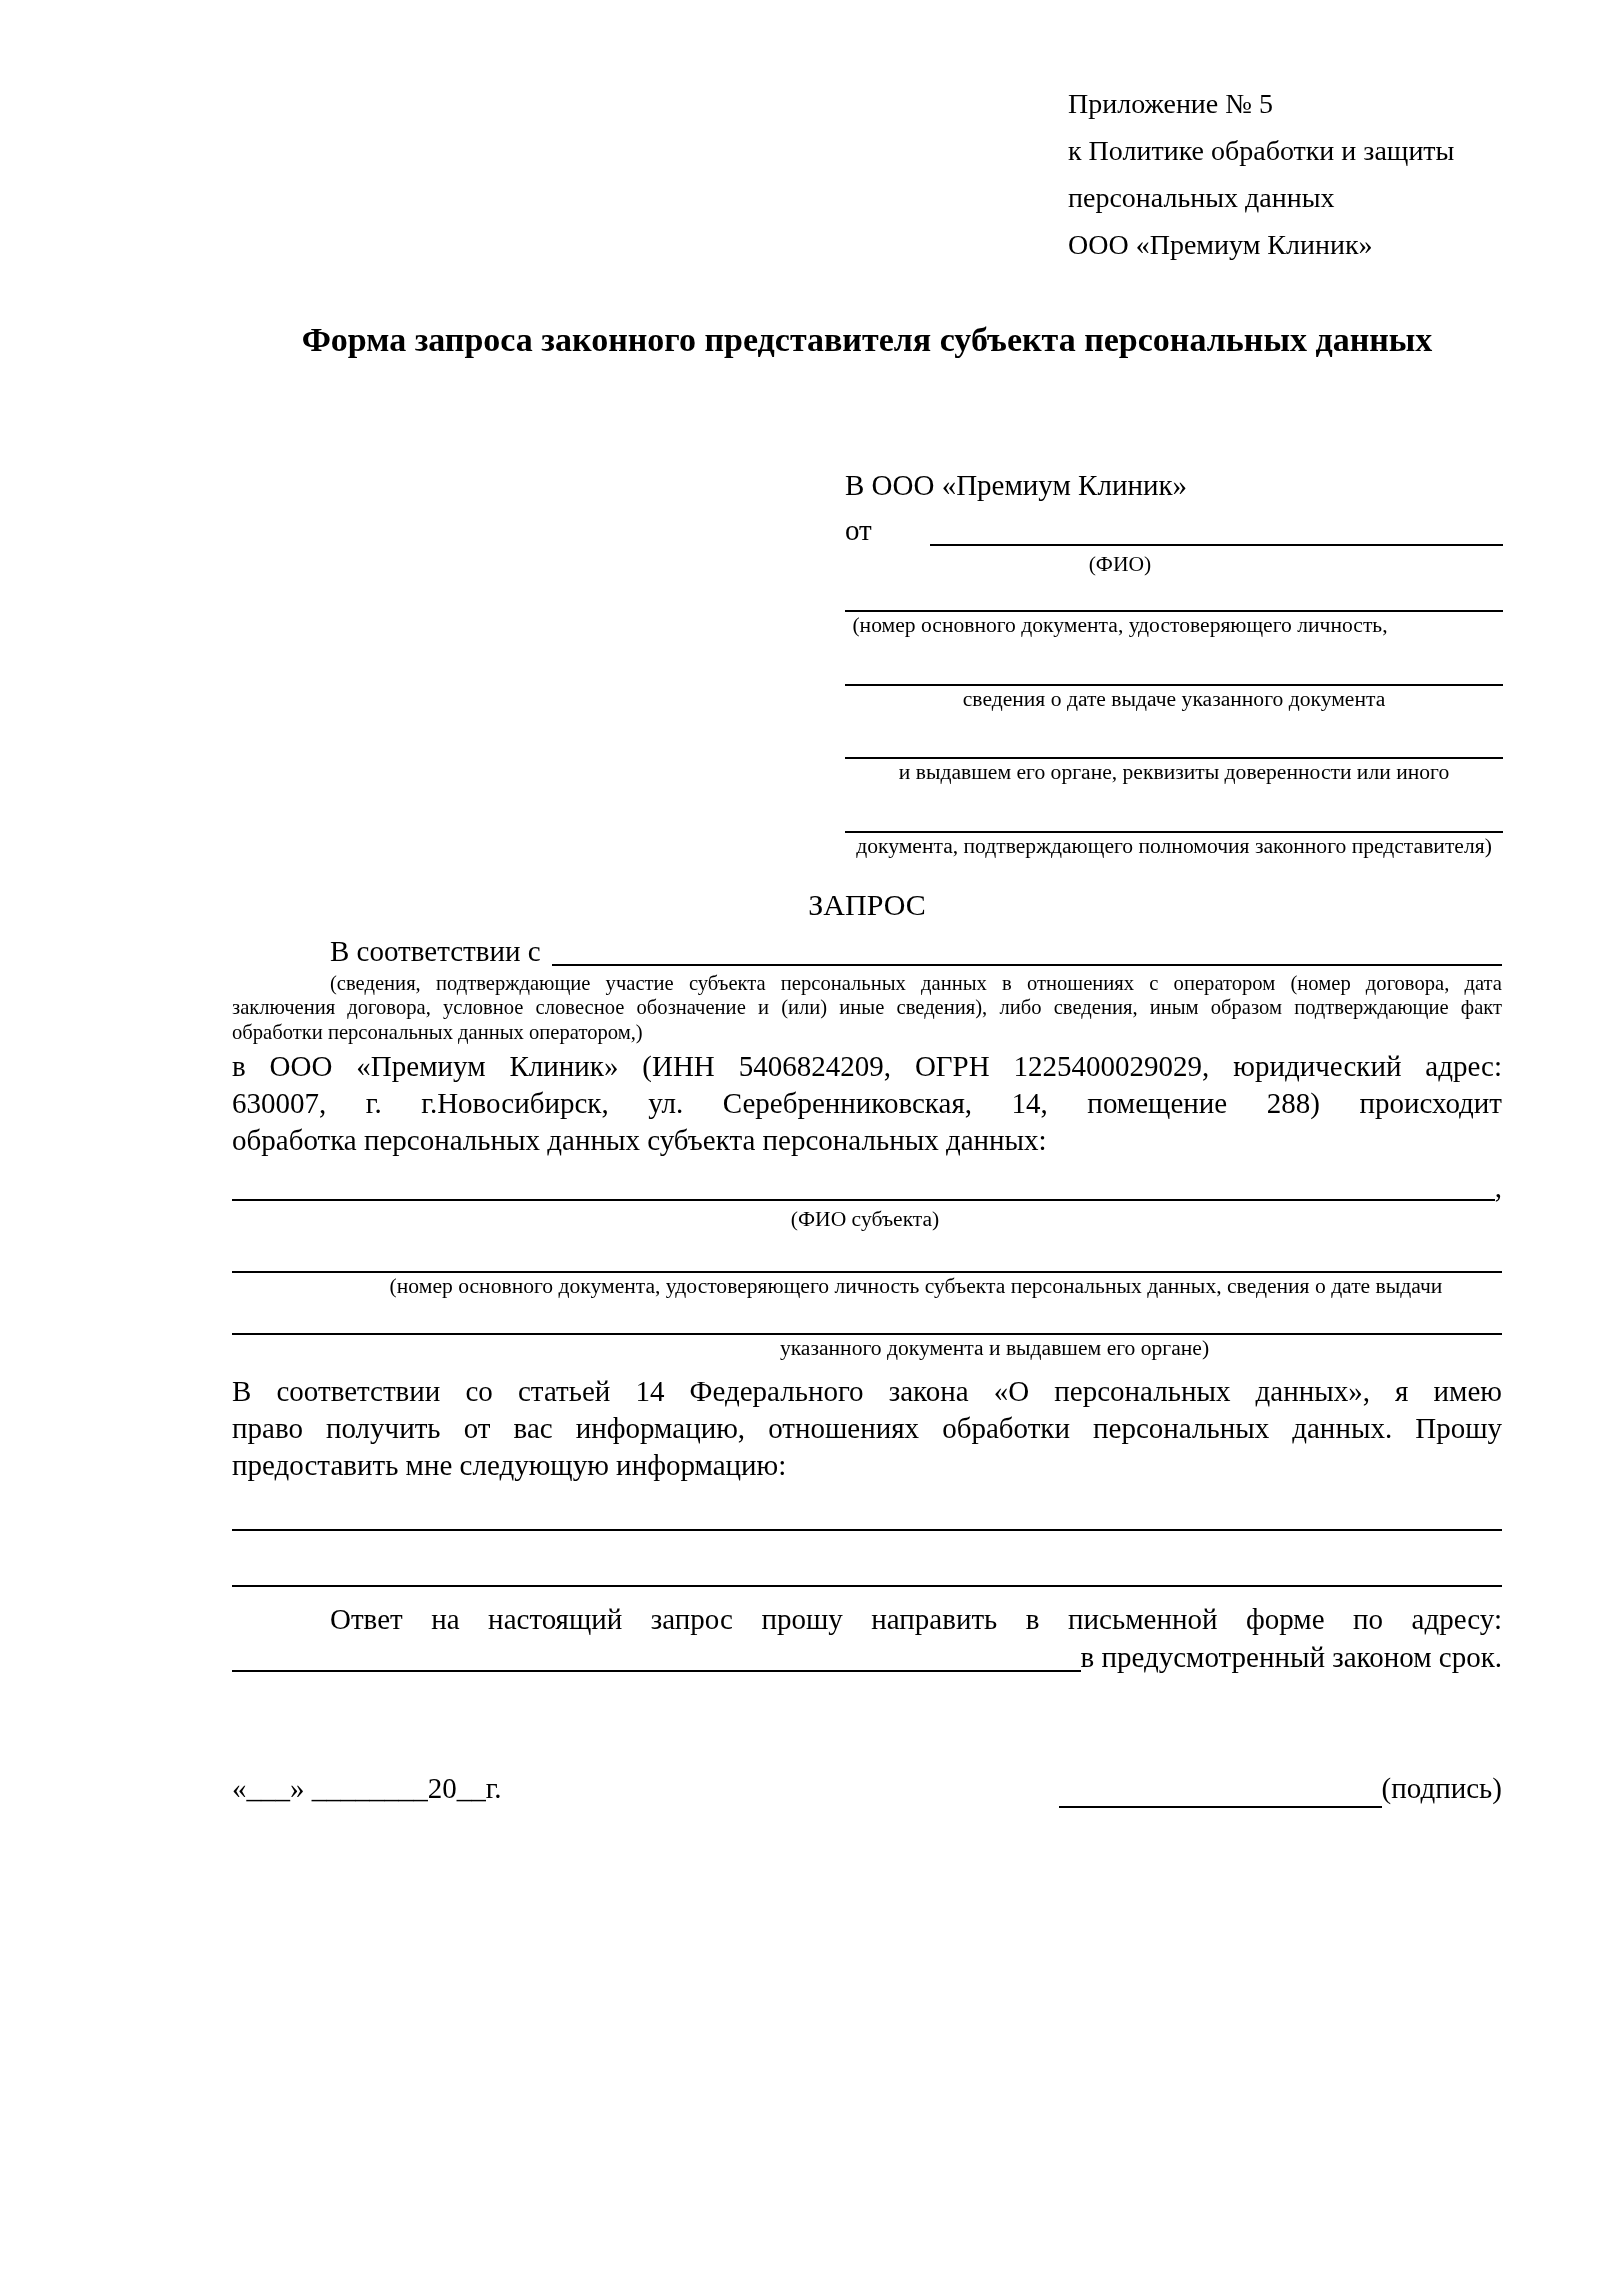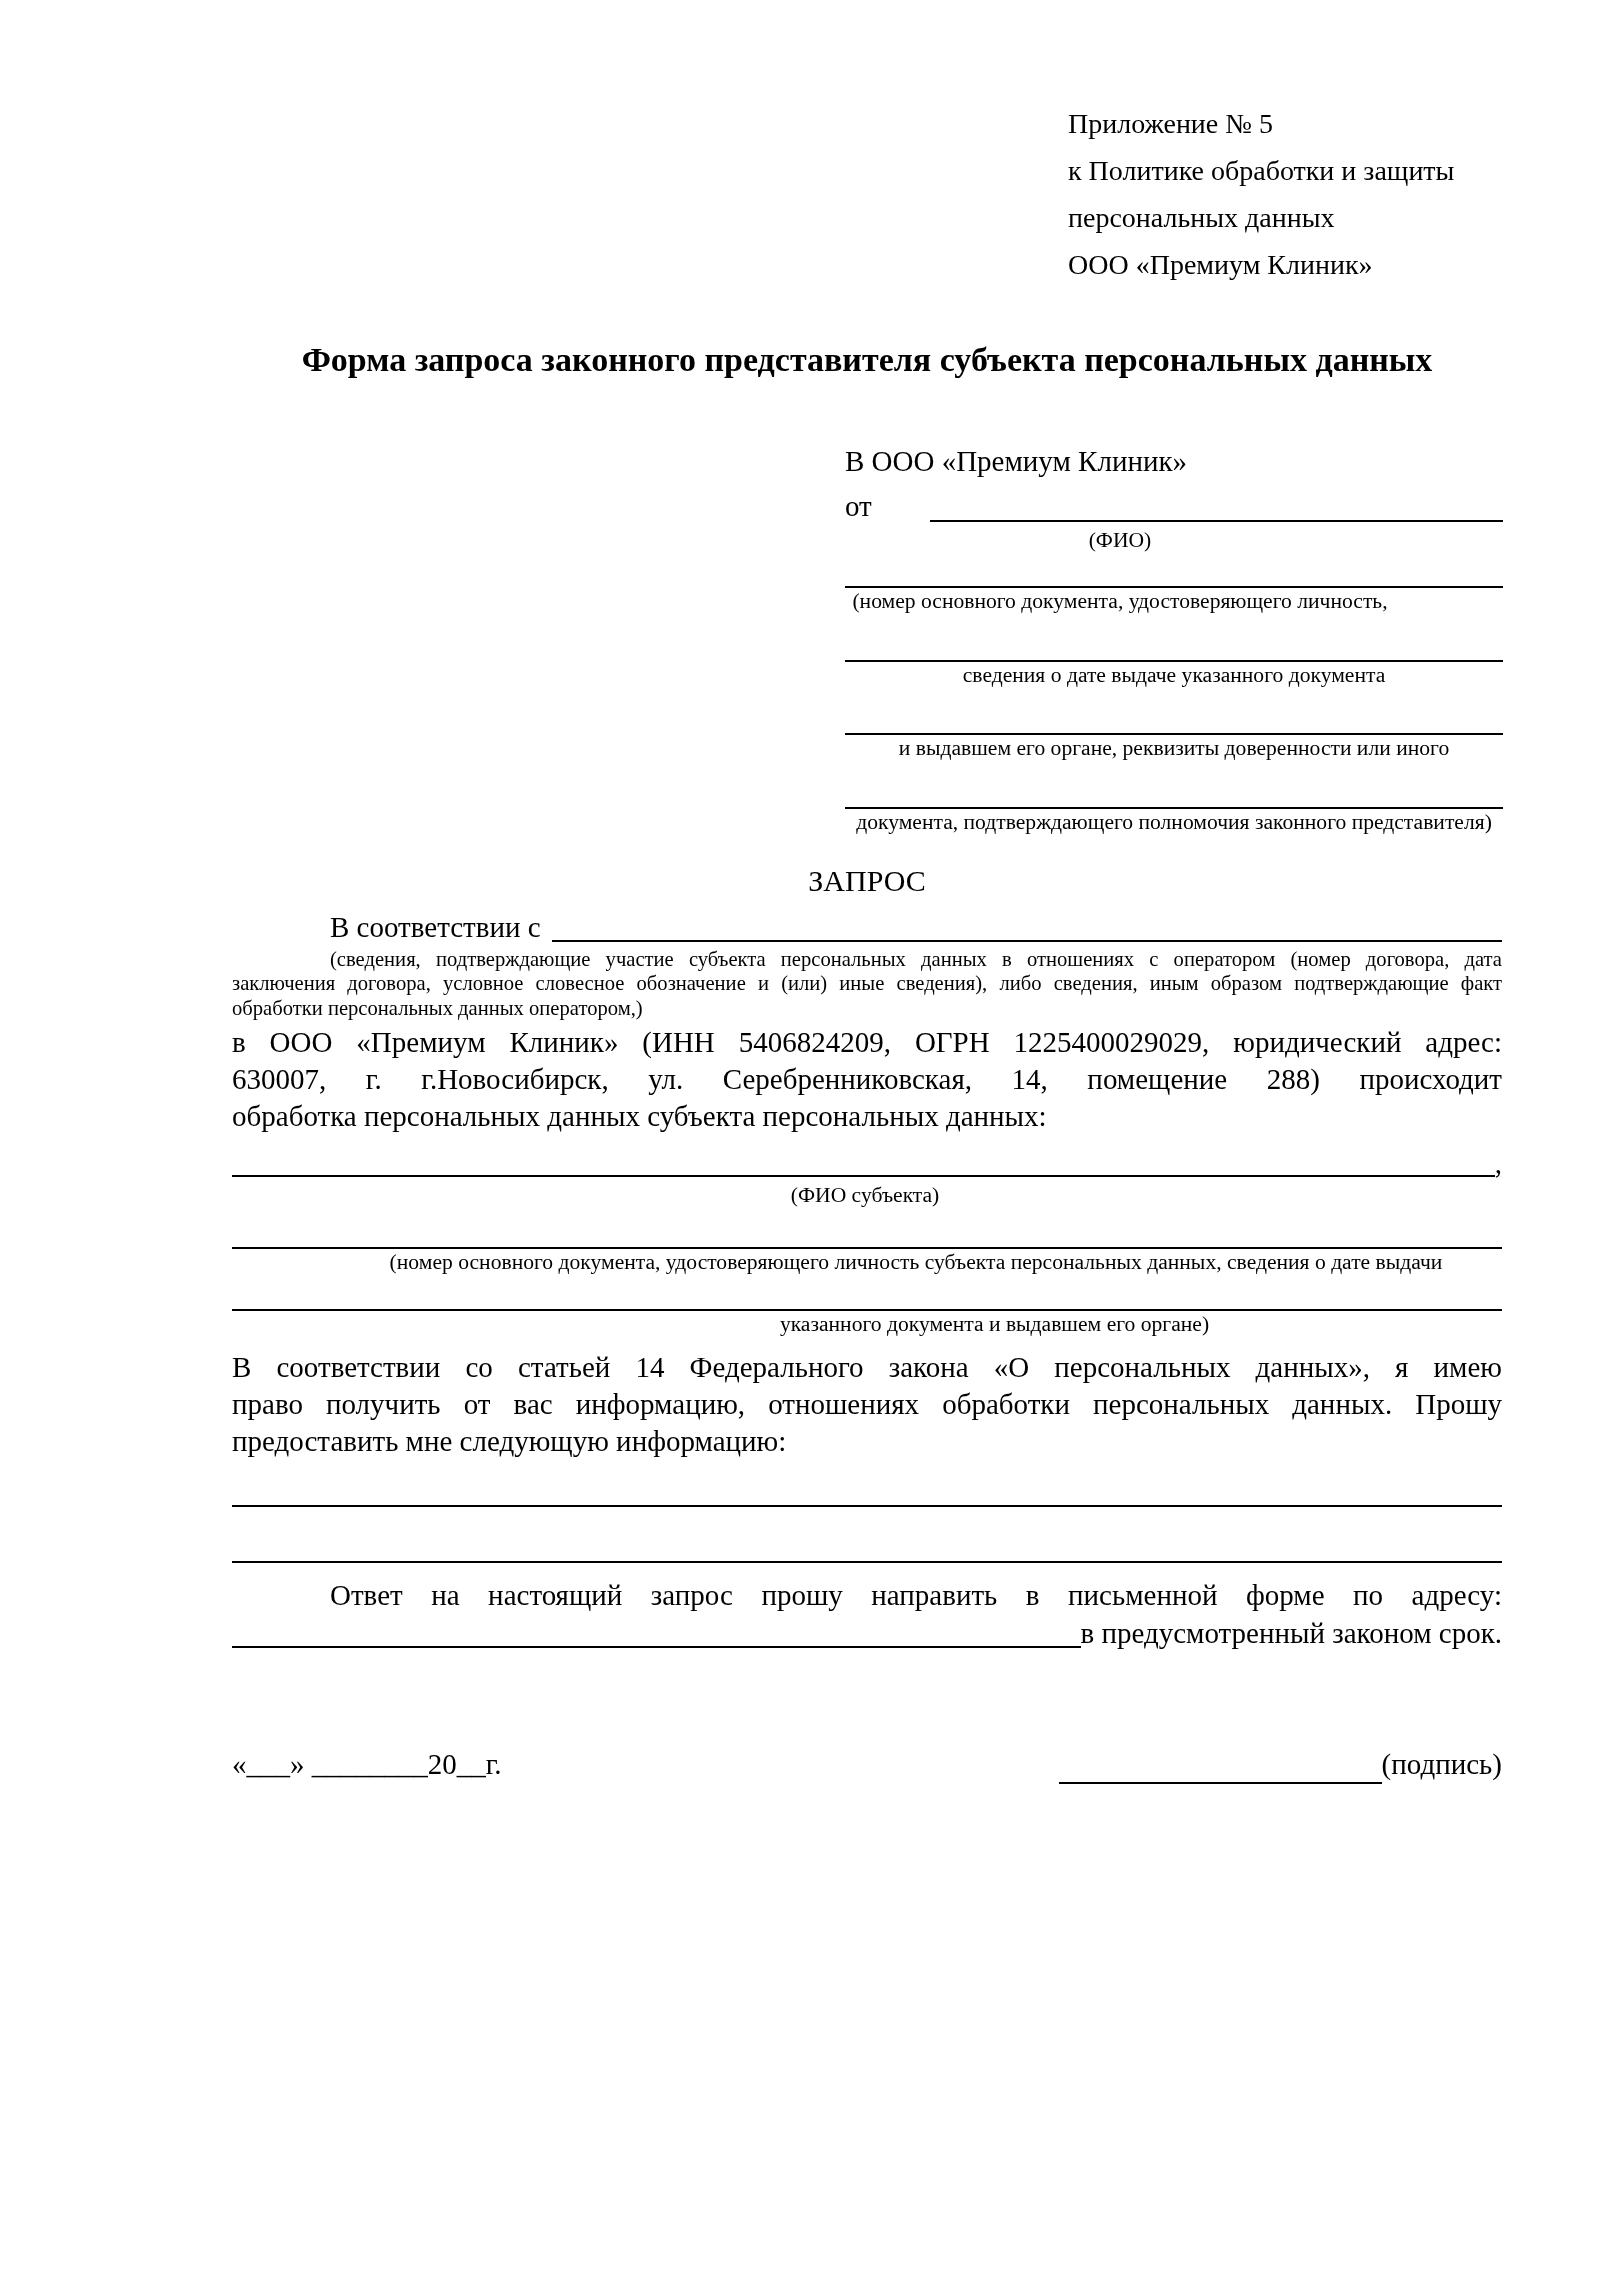--- a/index.html
+++ b/index.html
@@ -8,27 +8,27 @@
     width:1621px; height:2293px;
     background:#ffffff;
     font-family:"Liberation Serif","DejaVu Serif",serif;
     color:#000;
     overflow:hidden;
     margin:0 auto;
   }
   .content { position:absolute; left:232px; top:0; width:1270px; }
 
   
-  .appendix { margin-top:100px; margin-left:836px; font-size:28px; line-height:47px; }
+  .appendix { margin-top:80px; margin-left:836px; font-size:28px; line-height:47px; }
 
   
   .doc-title { margin-top:49px; font-size:34px; font-weight:bold; line-height:46px; text-align:center; }
 
   
-  .recipient { margin-top:58px; margin-left:613px; width:658px; font-size:29px; }
+  .recipient { margin-top:102px; margin-left:613px; width:658px; font-size:29px; }
   .org-line { line-height:41px; }
   .from-row { display:flex; line-height:41px; margin-top:3.9px;gap:48px; }
   .from-row .lbl { white-space:nowrap; padding-right:9.8px; }
   .fill { flex:1 1 auto; border-bottom:2.9px solid #000; margin-bottom:4.9px; }
   .cap { font-size:21.6px; line-height:26.5px; text-align:center; }
   .cap.shift-l { padding-right:108px; }
   .rule { border-bottom:2.9px solid #000; }
   .fgroup .rule { margin-top:45px; }
   .fgroup.first .rule { margin-top:33px; }
 

